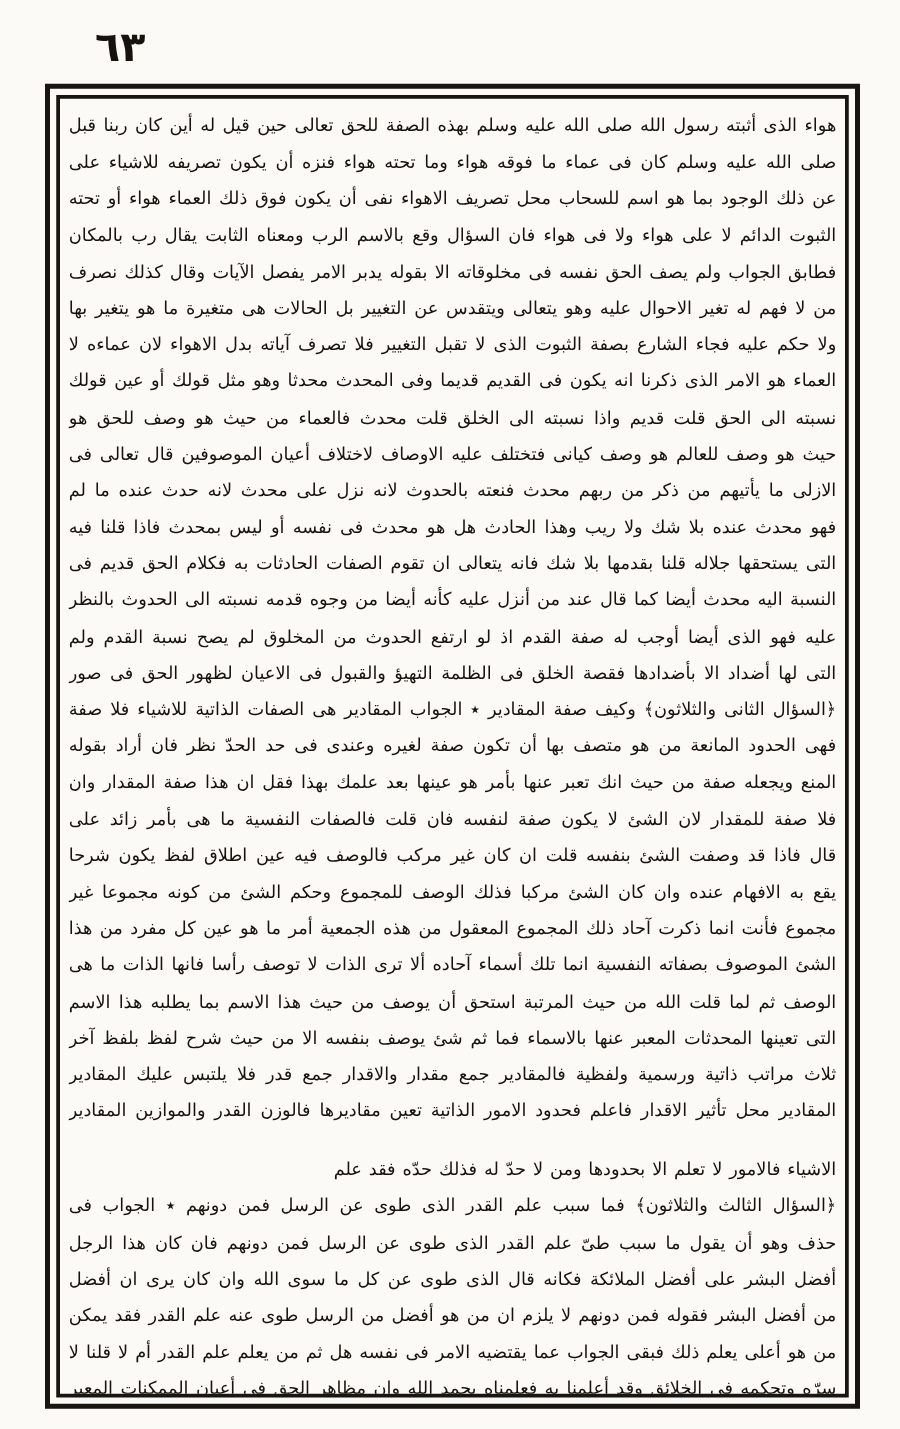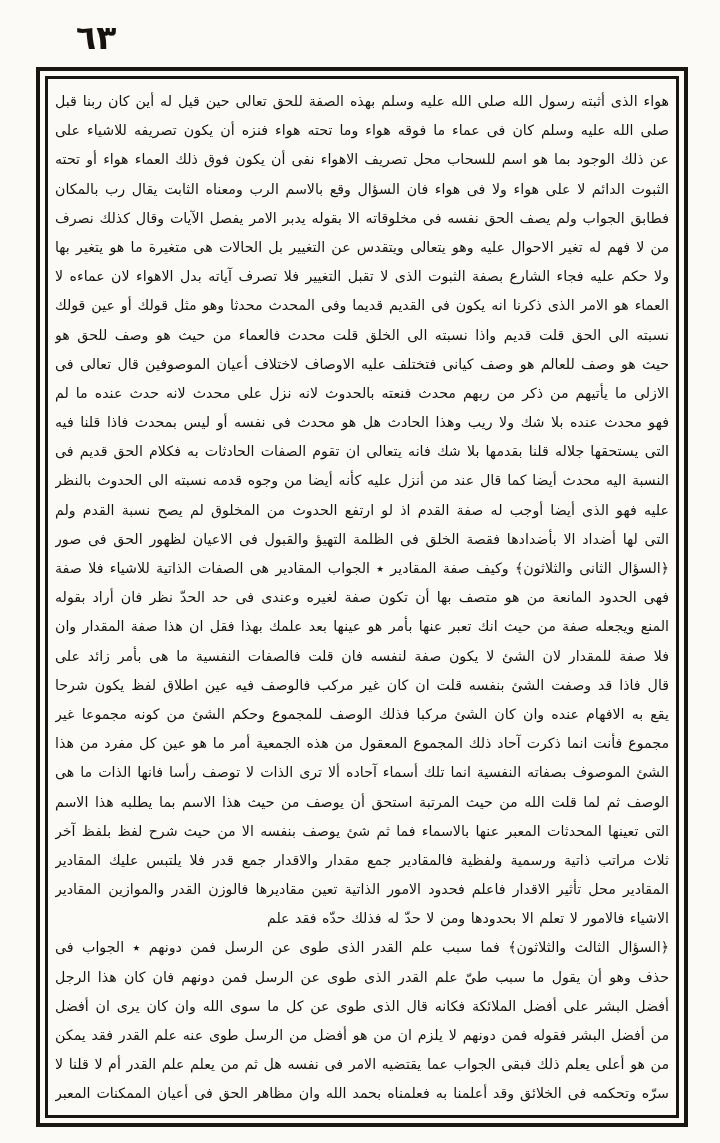--- a/index.html
+++ b/index.html
@@ -53,20 +53,21 @@
     height: 29.2px;
     white-space: normal;
     text-align: justify;
     text-align-last: justify;
     word-spacing: 1px;
     overflow: hidden;
   }
   .line.ragged {
     text-align: center;
     text-align-last: right;
+    margin-top: 18px;
   }
 </style>
 </head>
 <body>
 
 <div class="page">
   <div class="page-number">٦٣</div>
 
   <div class="frame">
     <div class="frame-inner">

